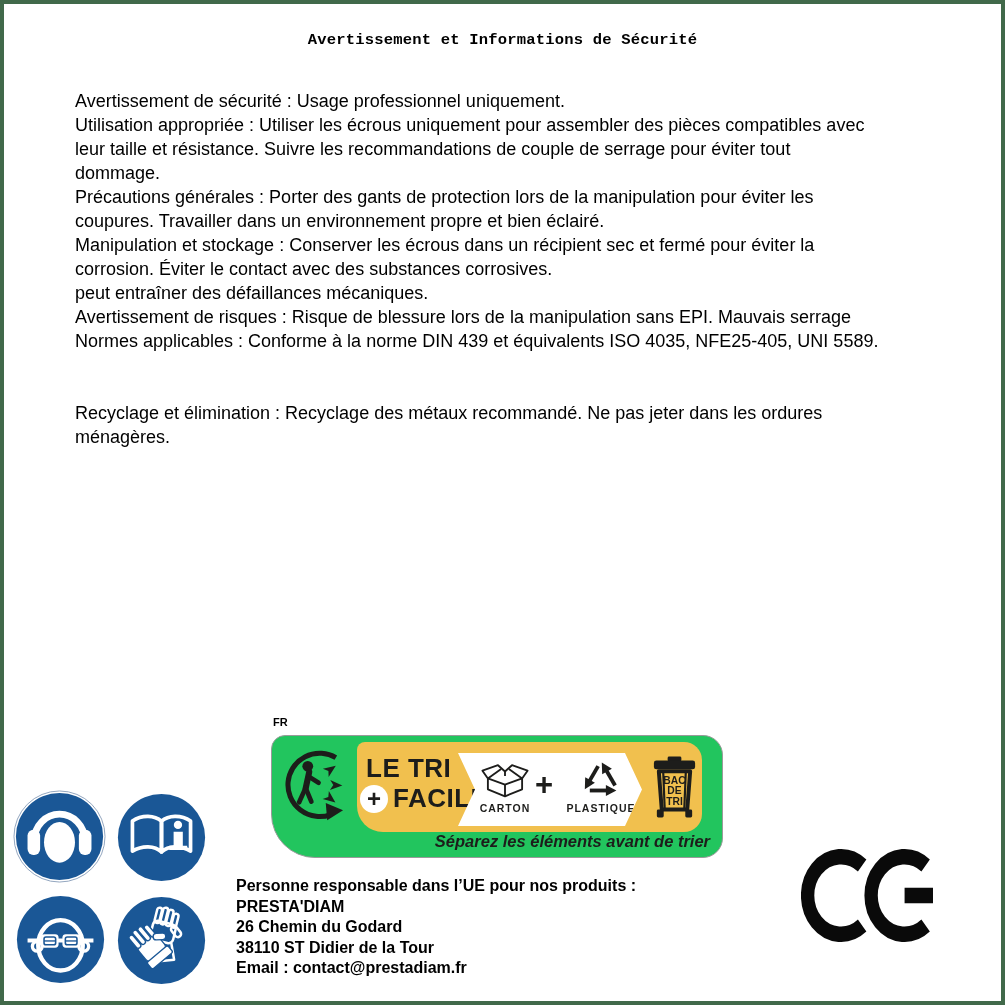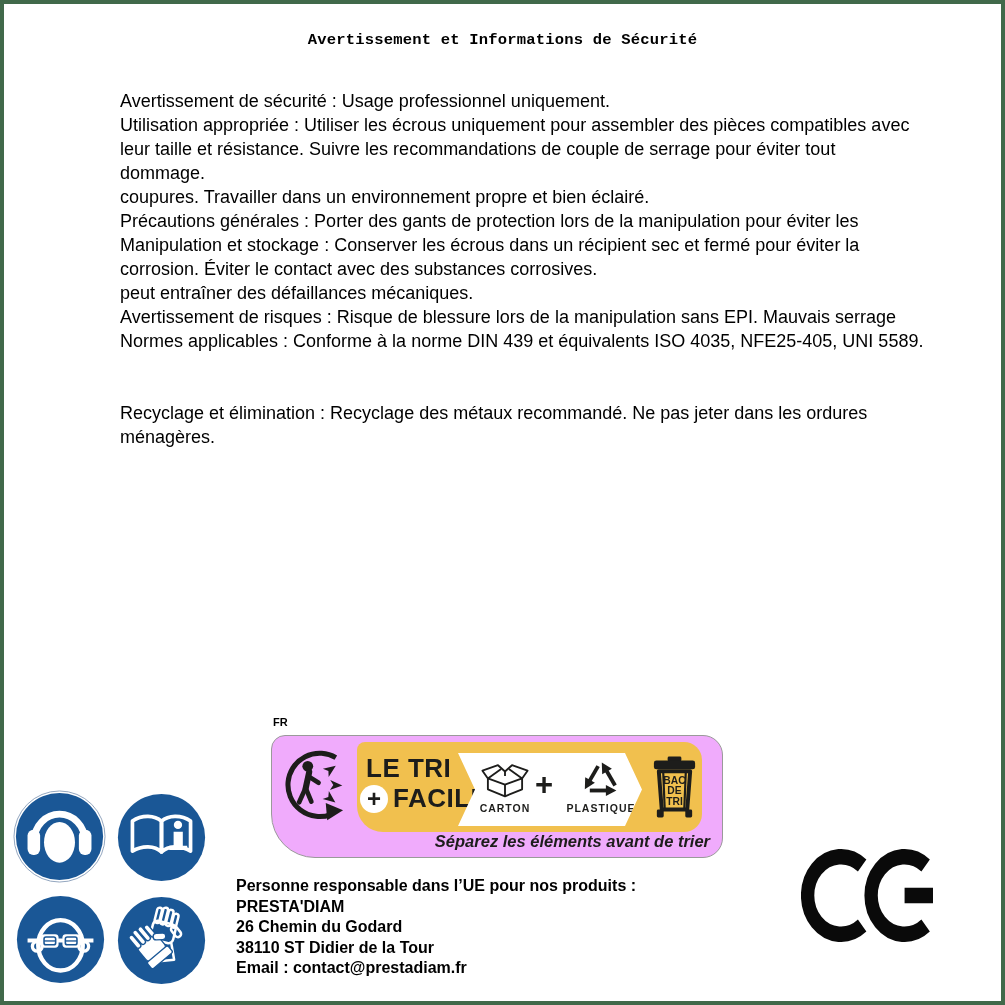--- a/index.html
+++ b/index.html
@@ -6,31 +6,31 @@
   html,body{margin:0;padding:0;background:#ffffff;}
   .page{
     position:relative;width:1005px;height:1005px;box-sizing:border-box;
     border:4px solid #41694a;background:#ffffff;overflow:hidden;
     font-family:"Liberation Sans","DejaVu Sans",sans-serif;color:#000;
   }
   .page-title{
     position:absolute;top:27px;left:0;width:100%;text-align:center;
     font-size:15.5px;font-weight:bold;letter-spacing:.2px;font-family:Liberation Mono, monospace;
   }
-  .body-text{position:absolute;left:71px;top:85px;margin-left:45px;}
+  .body-text{position:absolute;left:71px;top:85px;}
   .body-line{font-size:18px;line-height:24px;min-height:24px;white-space:pre;}
 
   
   .ppe-icon{position:absolute;}
 
   
   .fr-code{position:absolute;left:269px;top:712px;font-size:11px;font-weight:bold;}
   .tri-label{
     position:absolute;left:267px;top:731px;width:452px;height:123px;
-    background:#f0abfc;border:1.5px solid #9a9a9a;
+    background:#22c55e;border:1.5px solid #9a9a9a;
     border-radius:14px 20px 20px 44px;box-sizing:border-box;
   }
   .triman{position:absolute;left:12px;top:13px;}
   .tri-band{
     position:absolute;left:85px;top:6px;width:345px;height:90px;
     background:#f1c04e;border-radius:8px 18px 18px 26px;
   }
   .letri{position:absolute;left:9px;top:11px;font-size:26px;font-weight:800;color:#1d1d1b;letter-spacing:.5px;}
   .facile-row{position:absolute;left:3px;top:41px;display:flex;align-items:center;}
   .plus-badge{
@@ -63,22 +63,22 @@
 
 <div class="page">
 
   <div class="page-title">Avertissement et Informations de Sécurité</div>
 
   <div class="body-text">
     <div class="body-line">Avertissement de sécurité : Usage professionnel uniquement.</div>
       <div class="body-line">Utilisation appropriée : Utiliser les écrous uniquement pour assembler des pièces compatibles avec</div>
       <div class="body-line">leur taille et résistance. Suivre les recommandations de couple de serrage pour éviter tout</div>
       <div class="body-line">dommage.</div>
+      <div class="body-line">Précautions générales : Porter des gants de protection lors de la manipulation pour éviter les</div>
       <div class="body-line">coupures. Travailler dans un environnement propre et bien éclairé.</div>
-      <div class="body-line">Précautions générales : Porter des gants de protection lors de la manipulation pour éviter les</div>
       <div class="body-line">Manipulation et stockage : Conserver les écrous dans un récipient sec et fermé pour éviter la</div>
       <div class="body-line">corrosion. Éviter le contact avec des substances corrosives.</div>
       <div class="body-line">peut entraîner des défaillances mécaniques.</div>
       <div class="body-line">Avertissement de risques : Risque de blessure lors de la manipulation sans EPI. Mauvais serrage</div>
       <div class="body-line">Normes applicables : Conforme à la norme DIN 439 et équivalents ISO 4035, NFE25-405, UNI 5589.</div>
       <div class="body-line"></div>
       <div class="body-line"></div>
       <div class="body-line">Recyclage et élimination : Recyclage des métaux recommandé. Ne pas jeter dans les ordures</div>
       <div class="body-line">ménagères.</div>
   </div>

